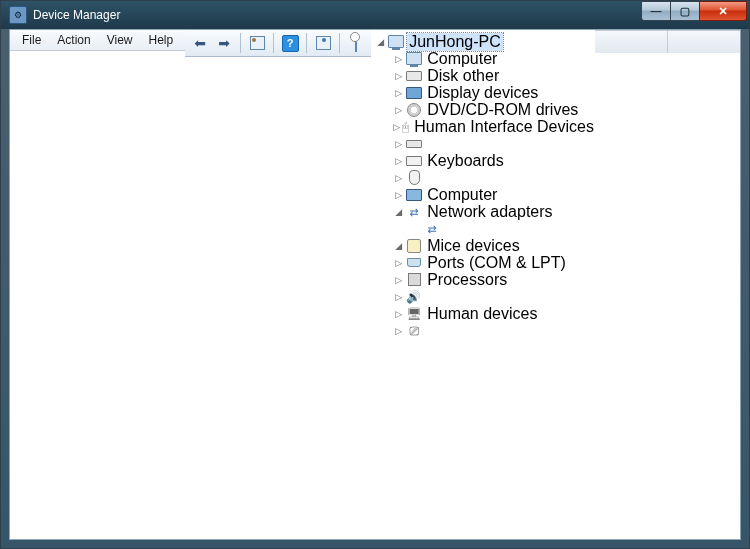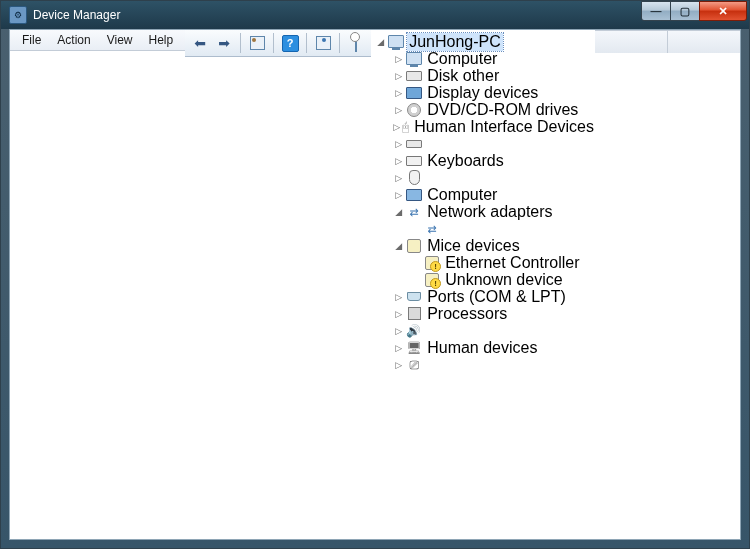--- a/index.html
+++ b/index.html
@@ -369,40 +369,20 @@
             </li>
 
             <li>
               <div class="row">
                 <span class="twisty">◢</span>
                 <span class="node-icon">
                     <span class="ic-other"></span>
                   </span>
                 <span class="label">Mice devices</span>
               </div>
-              <ul>
-                <li>
-                    <div class="row">
-                  <span class="twisty none">·</span>
-                  <span class="node-icon ic-warn">
-                        <span class="ic-other"></span>
-                      </span>
-                  <span class="label">Ethernet Controller</span>
-                </div>
-                  </li>
-                <li>
-                    <div class="row">
-                  <span class="twisty none">·</span>
-                  <span class="node-icon ic-warn">
-                        <span class="ic-other"></span>
-                      </span>
-                  <span class="label">Unknown device</span>
-                </div>
-                  </li>
-              </ul>
             </li>
 
             <li>
                 <div class="row">
               <span class="twisty">▷</span>
               <span class="node-icon">
                     <span class="ic-port"></span>
                   </span>
               <span class="label">Ports (COM &amp; LPT)</span>
             </div>

